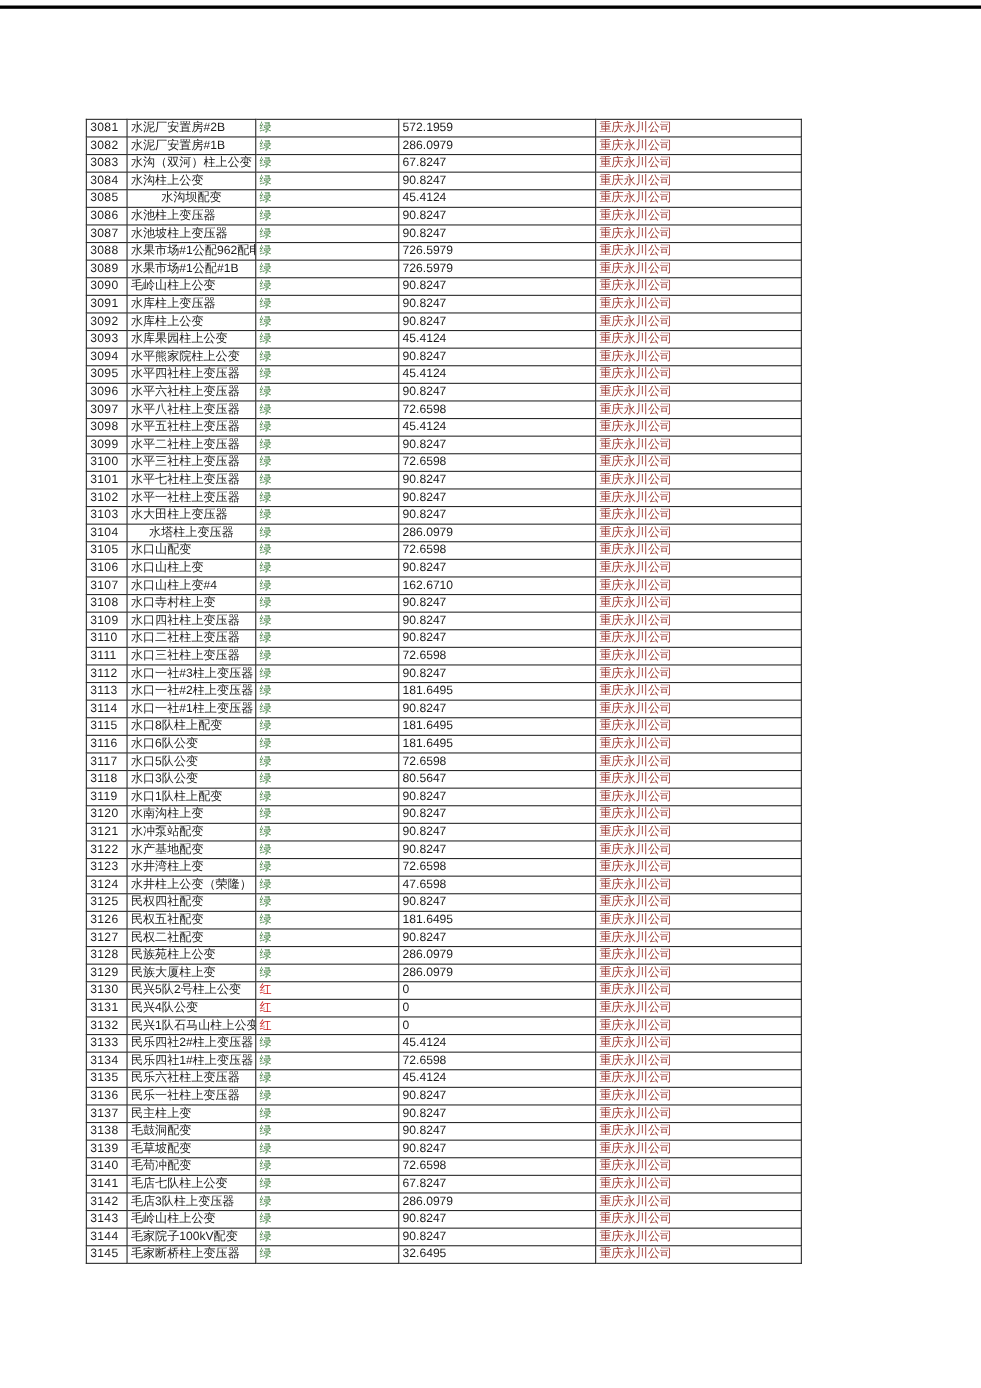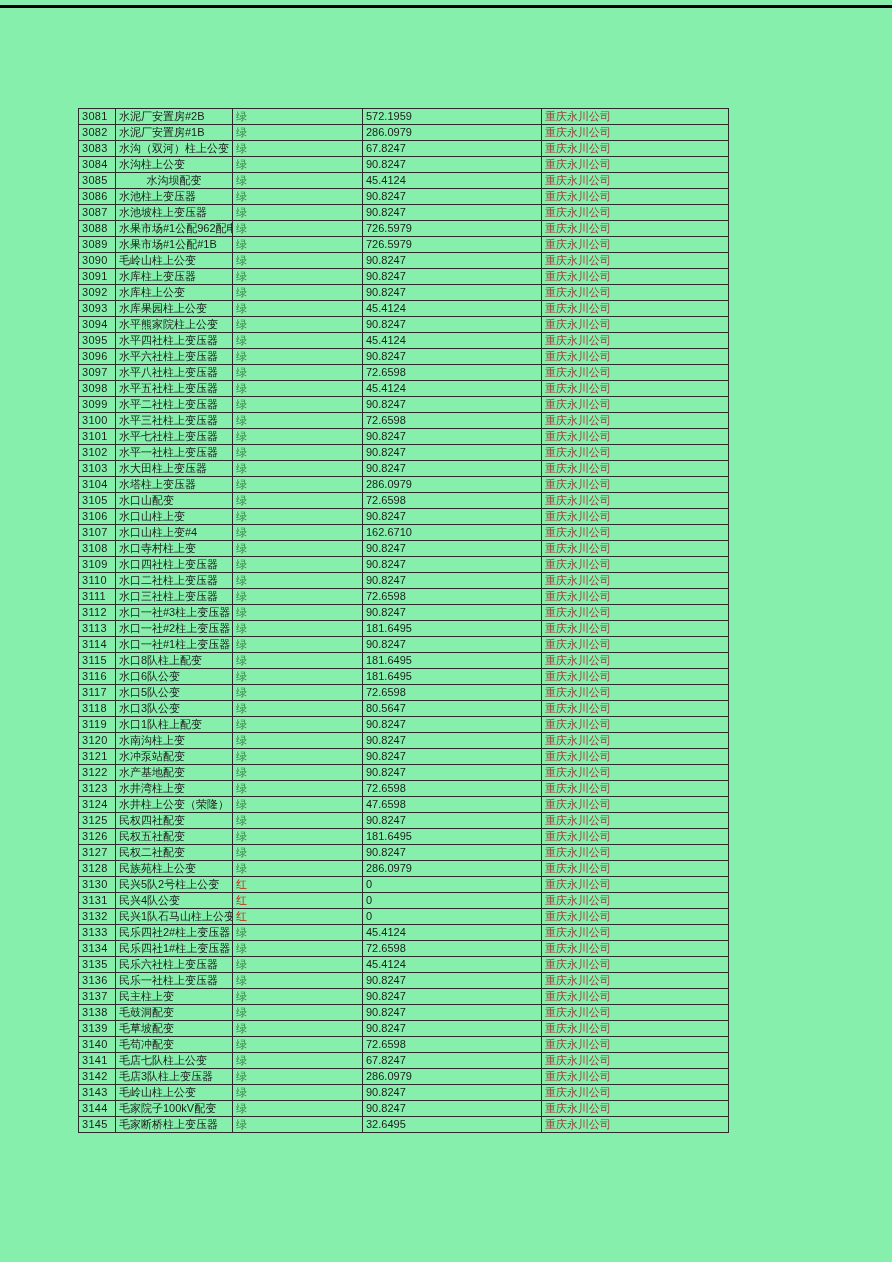--- a/index.html
+++ b/index.html
@@ -5,21 +5,21 @@
   html, body {
     margin: 0;
     padding: 0;
     background: #e8e8e8;
     font-family: "Liberation Sans", "DejaVu Sans", sans-serif;
   }
   .page {
     position: relative;
     width: 892px;
     height: 1262px;
-    background: #86efac;
+    background: #ffffff;
     overflow: hidden;
   }
   .top-rule {
     position: absolute;
     top: 5px;
     left: 0;
     width: 892px;
     height: 3px;
     background: #000000;
   }
@@ -215,21 +215,21 @@
         </tr>
         <tr>
           <td class="cell-id" style="color: rgb(28, 28, 28);">3103</td>
           <td class="cell-name" style="color: rgb(28, 28, 28);">水大田柱上变压器</td>
           <td class="cell-status" style="color: rgb(61, 124, 61);">绿</td>
           <td class="cell-value" style="color: rgb(28, 28, 28);">90.8247</td>
           <td class="cell-company" style="color: rgb(156, 58, 52);">重庆永川公司</td>
         </tr>
         <tr>
           <td class="cell-id" style="color: rgb(28, 28, 28);">3104</td>
-          <td class="cell-name" style="color: rgb(28, 28, 28);">水塔柱上变压器</td>
+          <td class="cell-name" style="color: rgb(28, 28, 28); text-align: center;">水塔柱上变压器</td>
           <td class="cell-status" style="color: rgb(61, 124, 61);">绿</td>
           <td class="cell-value" style="color: rgb(28, 28, 28);">286.0979</td>
           <td class="cell-company" style="color: rgb(156, 58, 52);">重庆永川公司</td>
         </tr>
         <tr>
           <td class="cell-id" style="color: rgb(28, 28, 28);">3105</td>
           <td class="cell-name" style="color: rgb(28, 28, 28);">水口山配变</td>
           <td class="cell-status" style="color: rgb(61, 124, 61);">绿</td>
           <td class="cell-value" style="color: rgb(28, 28, 28);">72.6598</td>
           <td class="cell-company" style="color: rgb(156, 58, 52);">重庆永川公司</td>
@@ -384,20 +384,27 @@
         <tr>
           <td class="cell-id" style="color: rgb(28, 28, 28);">3127</td>
           <td class="cell-name" style="color: rgb(28, 28, 28);">民权二社配变</td>
           <td class="cell-status" style="color: rgb(61, 124, 61);">绿</td>
           <td class="cell-value" style="color: rgb(28, 28, 28);">90.8247</td>
           <td class="cell-company" style="color: rgb(156, 58, 52);">重庆永川公司</td>
         </tr>
         <tr>
           <td class="cell-id" style="color: rgb(28, 28, 28);">3128</td>
           <td class="cell-name" style="color: rgb(28, 28, 28);">民族苑柱上公变</td>
+          <td class="cell-status" style="color: rgb(61, 124, 61);">绿</td>
+          <td class="cell-value" style="color: rgb(28, 28, 28);">286.0979</td>
+          <td class="cell-company" style="color: rgb(156, 58, 52);">重庆永川公司</td>
+        </tr>
+        <tr>
+          <td class="cell-id" style="color: rgb(28, 28, 28);">3129</td>
+          <td class="cell-name" style="color: rgb(28, 28, 28);">民族大厦柱上变</td>
           <td class="cell-status" style="color: rgb(61, 124, 61);">绿</td>
           <td class="cell-value" style="color: rgb(28, 28, 28);">286.0979</td>
           <td class="cell-company" style="color: rgb(156, 58, 52);">重庆永川公司</td>
         </tr>
         <tr>
           <td class="cell-id" style="color: rgb(28, 28, 28);">3130</td>
           <td class="cell-name" style="color: rgb(28, 28, 28);">民兴5队2号柱上公变</td>
           <td class="cell-status" style="color: rgb(204, 34, 34);">红</td>
           <td class="cell-value" style="color: rgb(28, 28, 28);">0</td>
           <td class="cell-company" style="color: rgb(156, 58, 52);">重庆永川公司</td>

